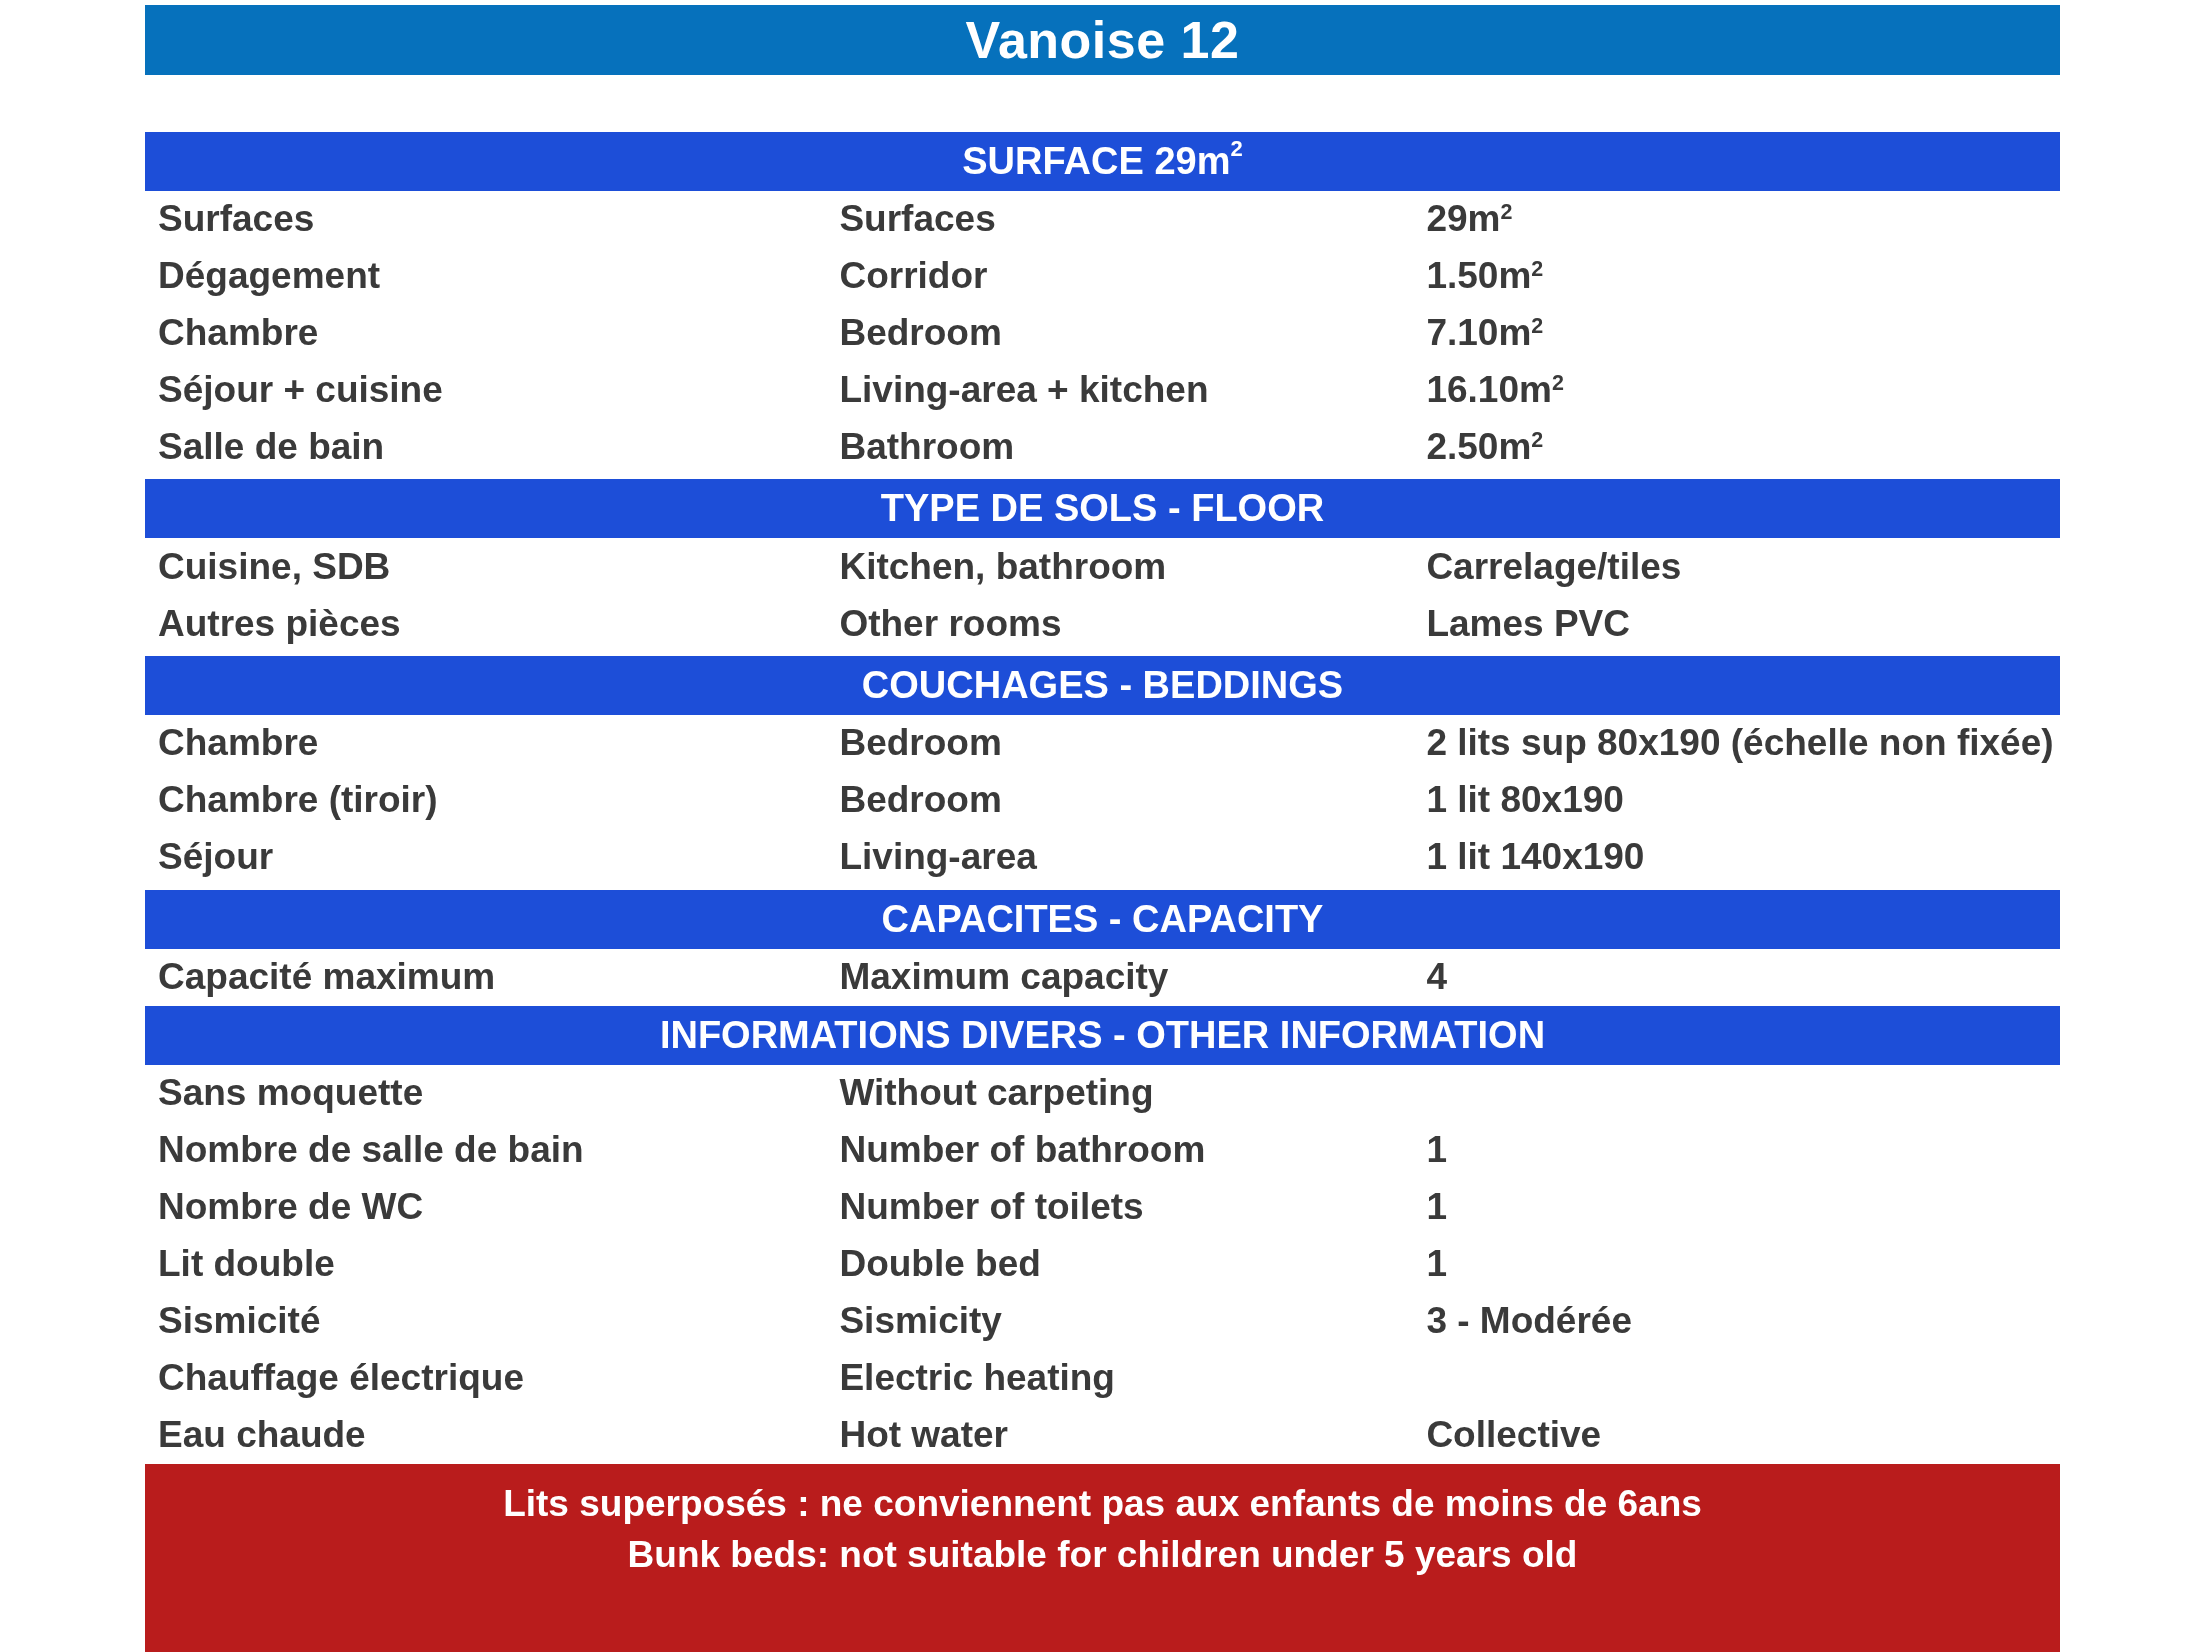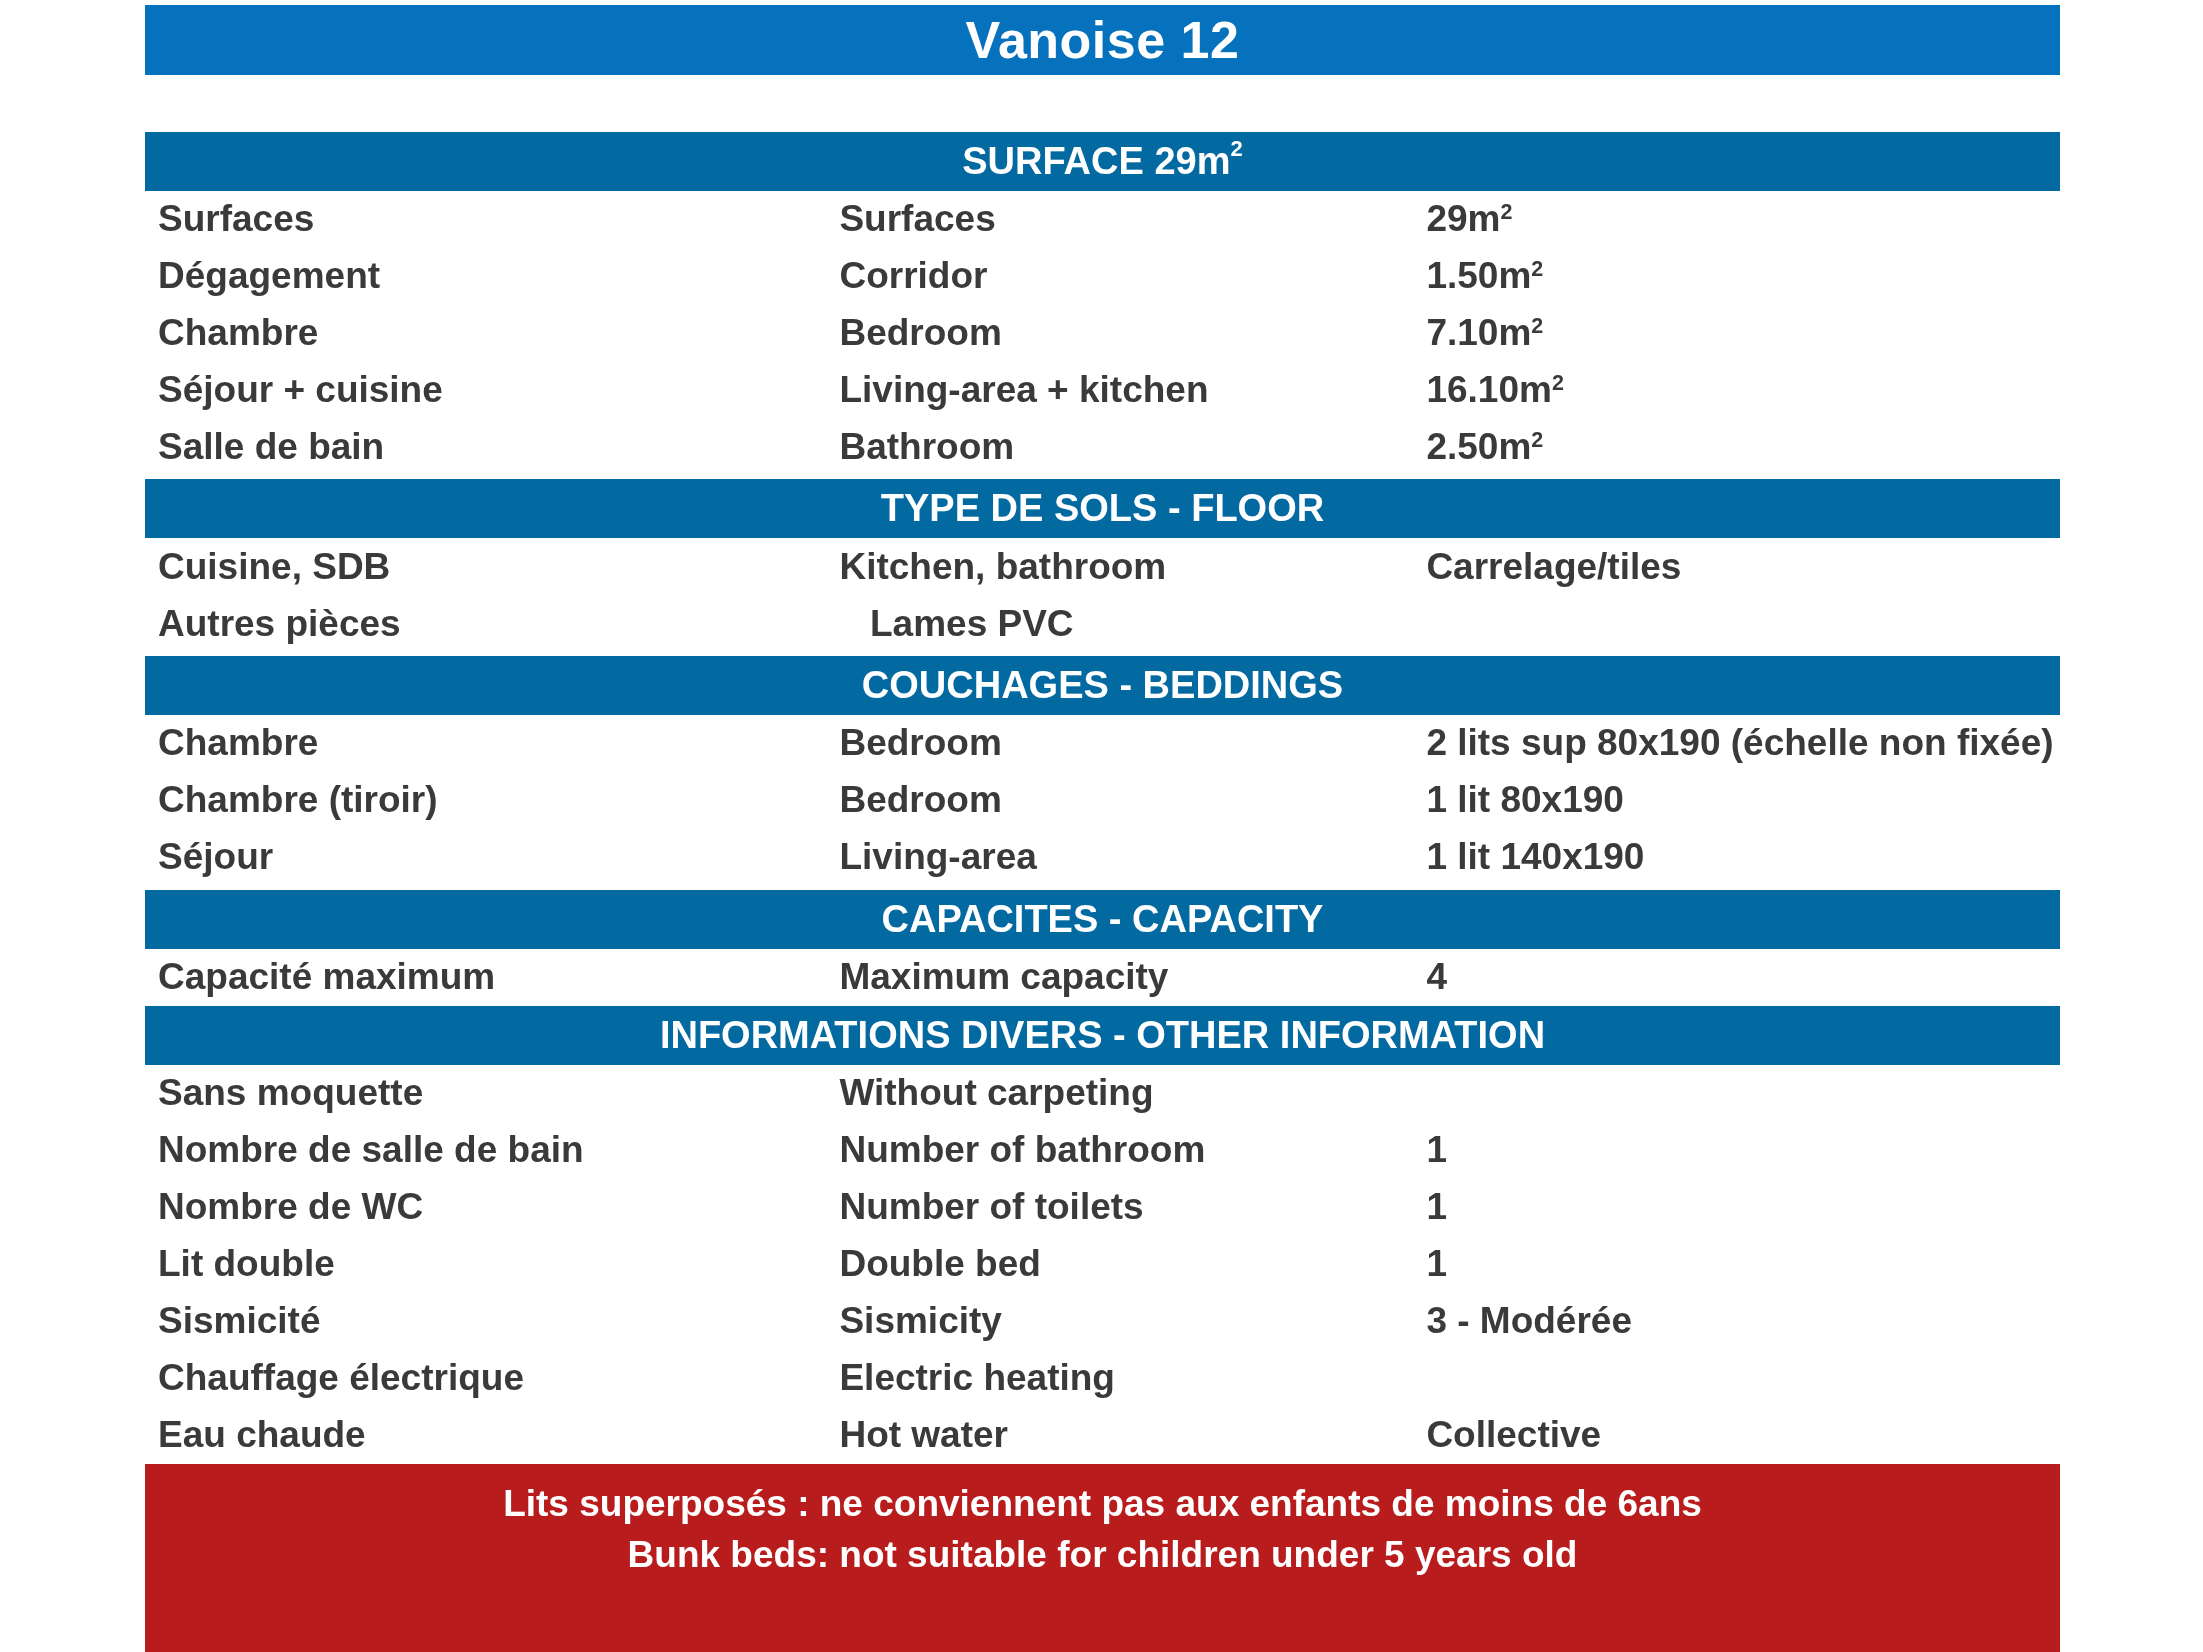--- a/index.html
+++ b/index.html
@@ -27,21 +27,21 @@
     height:70px;
     background:#0671bc;
     color:#ffffff;
     display:flex; align-items:center; justify-content:center;
     font-size:52px;
     letter-spacing:0.5px;
   }
   .gap-under-title { height:57px; }
   .section-bar {
     height:59px;
-    background:#0369a1;
+    background:#1d4ed8;
     color:#ffffff;
     display:flex; align-items:center; justify-content:center;
     font-size:38px;
     flex-shrink:0;
   }
   .rows { display:flex; flex-direction:column; flex-shrink:0; }
   .rows.pad { padding-bottom:3.7px; }
   .row {
     height:57px;
     display:flex; align-items:center;
@@ -112,20 +112,21 @@
 
     <div class="section-bar">TYPE DE SOLS - FLOOR</div>
     <div class="rows pad">
       <div class="row">
         <div class="c1">Cuisine, SDB</div>
         <div class="c2">Kitchen, bathroom</div>
         <div class="c3">Carrelage/tiles</div>
       </div>
       <div class="row">
         <div class="c1">Autres pièces</div>
+        <div class="c2">Other rooms</div>
         <div class="c3">Lames PVC</div>
       </div>
     </div>
 
     <div class="section-bar">COUCHAGES - BEDDINGS</div>
     <div class="rows pad">
       <div class="row">
         <div class="c1">Chambre</div>
         <div class="c2">Bedroom</div>
         <div class="c3">2 lits sup 80x190 (échelle non fixée)</div>

